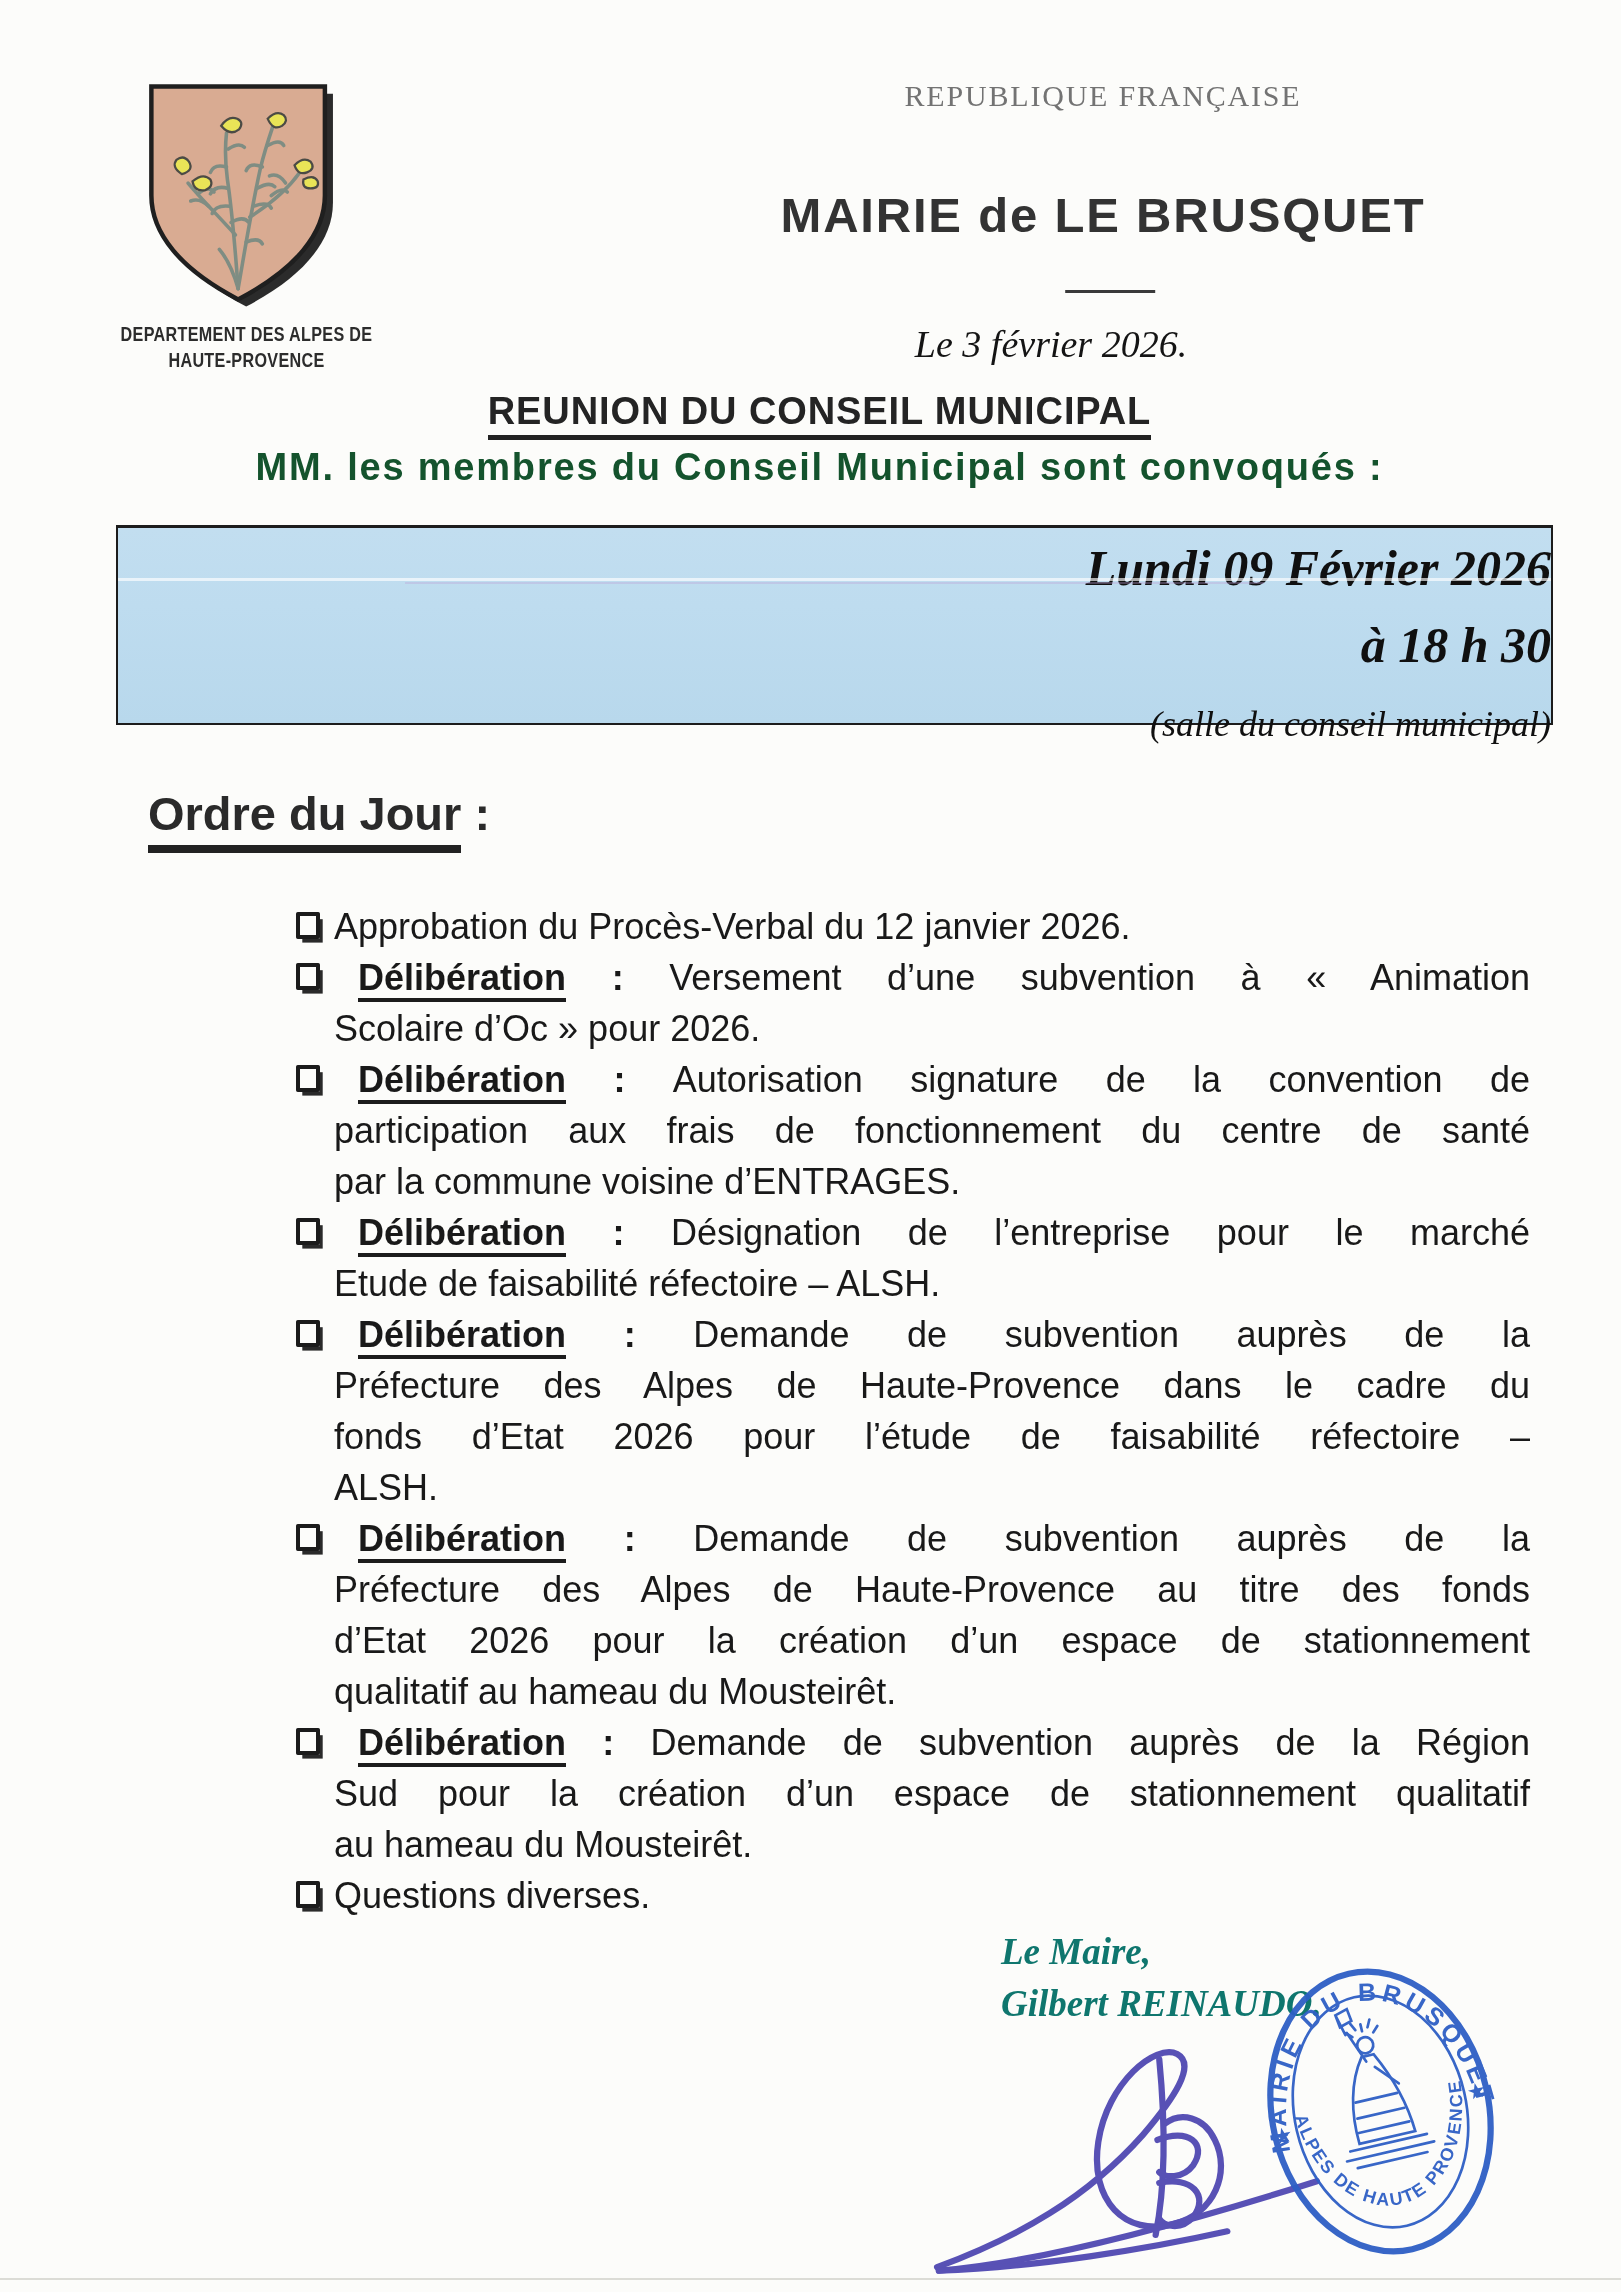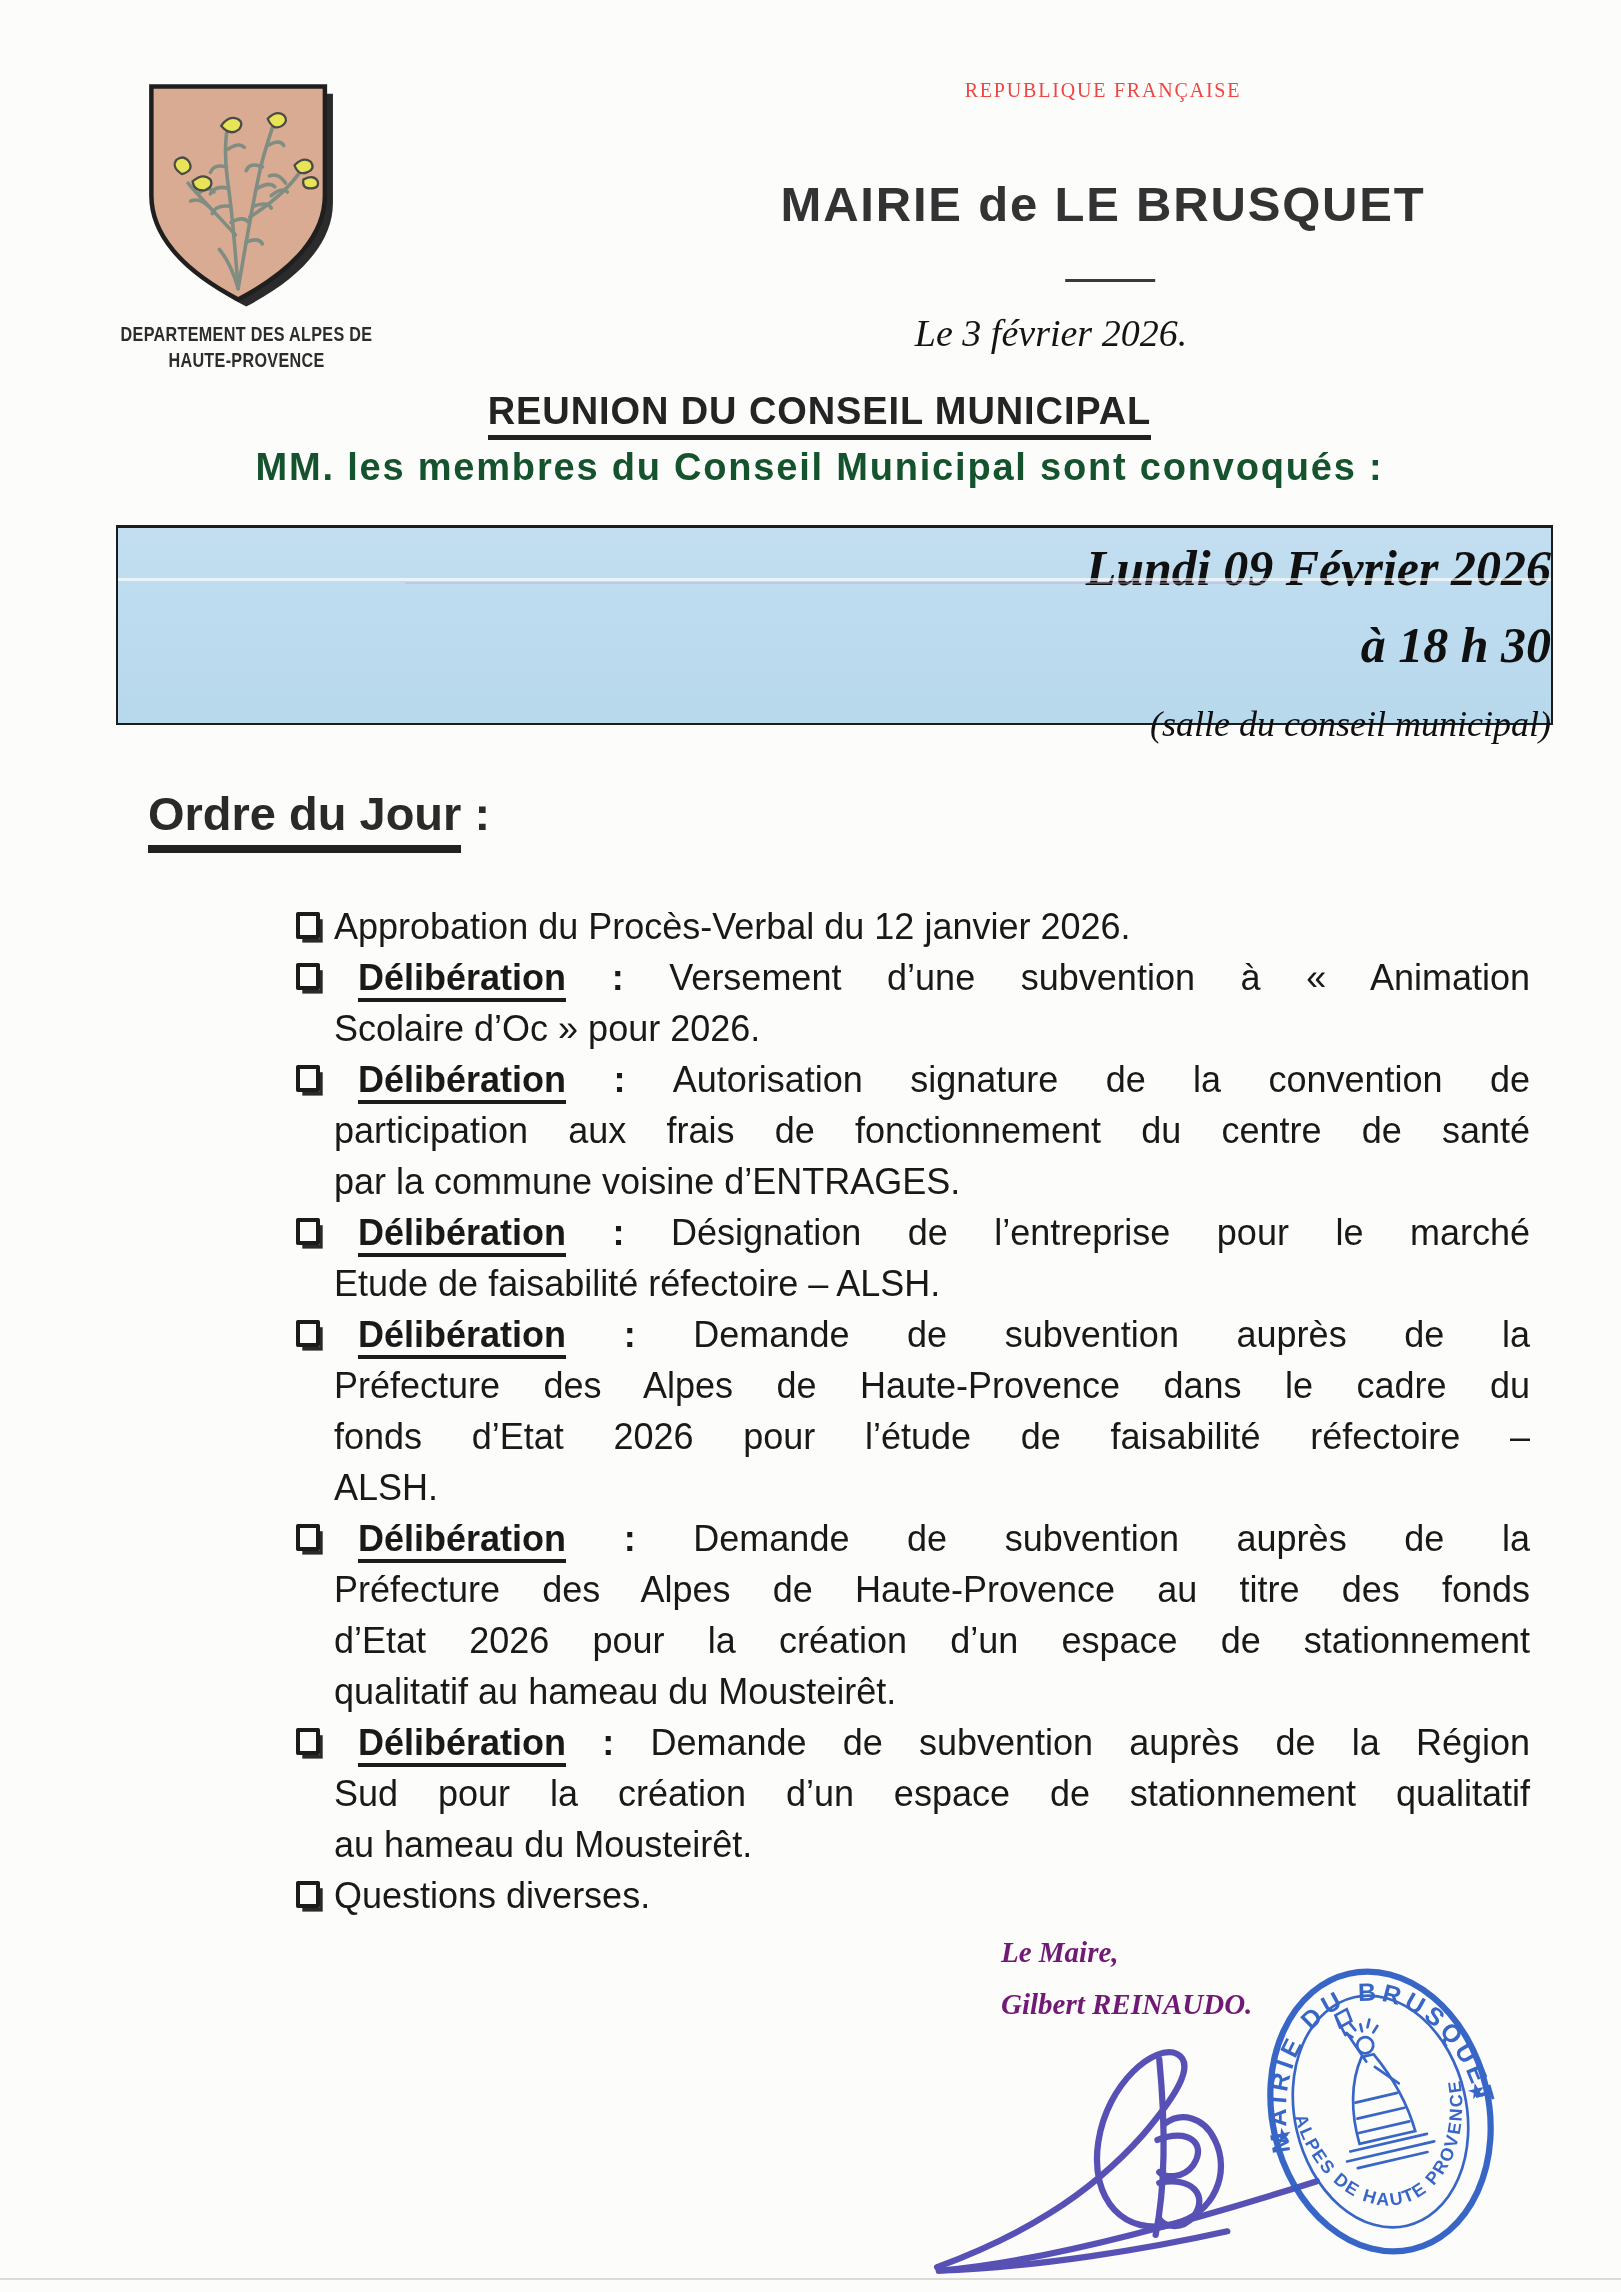--- a/index.html
+++ b/index.html
@@ -10,21 +10,21 @@
   }
   
   .crest{position:absolute;left:146px;top:81px;width:195px;height:231px;}
   .crest-caption{
     position:absolute;left:79px;top:321px;width:335px;text-align:center;
     font-size:19.7px;font-weight:700;letter-spacing:0.4px;color:#2c2c2c;
     transform:scaleX(.82);line-height:26px;
   }
   
   .hdr{position:absolute;left:745px;top:79px;width:716px;text-align:center;}
-  .republic{font-family:"Liberation Serif",serif;font-size:20px;letter-spacing:1.8px;color:#ef4444;}
+  .republic{font-family:"Liberation Serif",serif;font-size:30px;letter-spacing:1.8px;color:#737373;}
   .mairie{margin-top:74px;font-size:49px;font-weight:700;letter-spacing:1.8px;color:#333;}
   .hdr-rule{width:90px;height:2.7px;background:#3a3a3a;margin:47px auto 0 auto;transform:translateX(7.2px);}
   .date{margin-top:29px;font-family:"Liberation Serif",serif;font-style:italic;font-size:38px;color:#141414;transform:translateX(-52px);}
   
   .headline{position:absolute;left:148px;top:390px;width:1343px;text-align:center;}
   .conv-title{font-size:38px;font-weight:700;letter-spacing:0.9px;color:#242424;}
   .conv-title .u{border-bottom:5.4px solid #222;padding-bottom:2.7px;}
   .conv-sub{margin-top:12.5px;font-size:38px;font-weight:700;letter-spacing:1.8px;color:#14532d;}
   
   .meetbox{
@@ -49,21 +49,21 @@
     border:4.5px solid #1b1b1b;border-radius:1.8px;
     box-shadow:4.5px 5.4px 0 -1.8px #2a2a2a;
     background:transparent;
   }
   .jline{text-align:justify;text-align-last:justify;}
   .lline{text-align:left;}
   .lead{font-weight:700;border-bottom:4.5px solid #1c1c1c;margin-left:24px;}
   .sep{font-weight:700;white-space:pre;}
   
   .closing{position:absolute;left:1001px;top:1926px;font-family:"Liberation Serif",serif;
-    font-style:italic;font-weight:700;font-size:29px;line-height:52px;color:#701a75;}
+    font-style:italic;font-weight:700;font-size:37px;line-height:52px;color:#0f766e;}
   .signature{position:absolute;left:912px;top:2009px;width:430px;height:278px;}
   .stamp{position:absolute;left:1265px;top:1963px;width:231px;height:297px;transform:rotate(-13deg);opacity:.95;}
   .scanline{position:absolute;left:0;top:2278px;width:100%;height:1.8px;background:#dcdcd6;}
 </style>
 </head>
 <body>
 
 <div class="page">
 
   <svg class="crest" viewBox="0 0 218 258">

